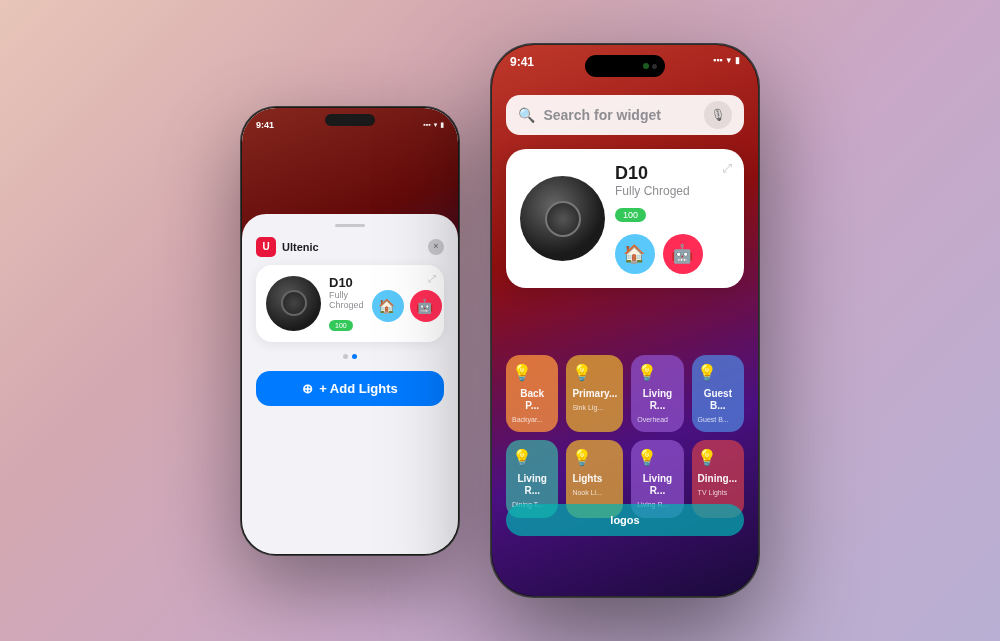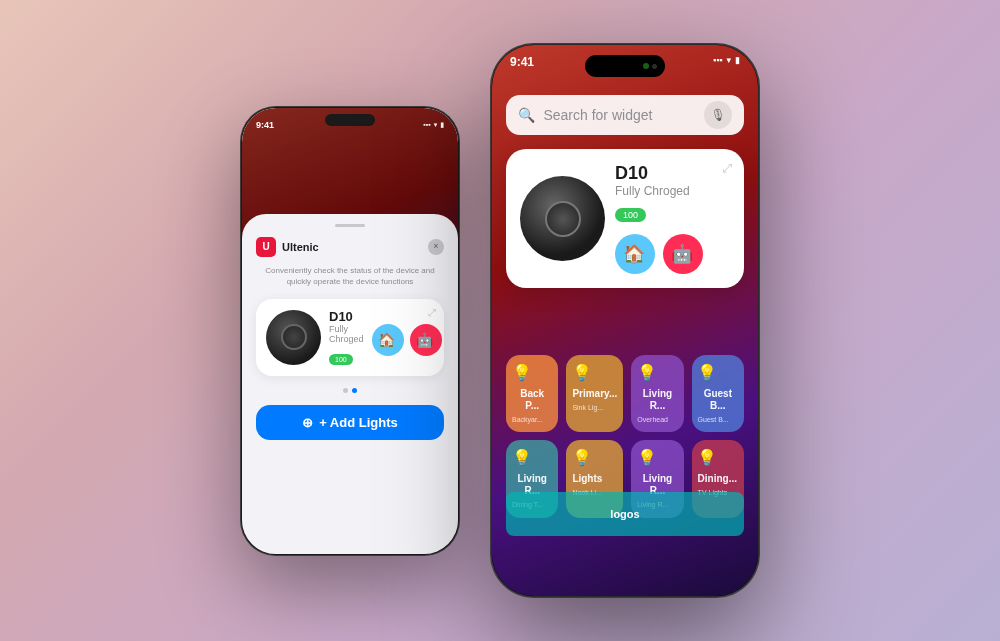--- a/index.html
+++ b/index.html
@@ -406,20 +406,21 @@
 
     .search-icon {
       font-size: 14px;
       color: #8e8e93;
     }
 
     .search-text {
       flex: 1;
       font-size: 14px;
       color: #8e8e93;
+      font-weight: bold;
     }
 
     .mic-icon {
       width: 28px;
       height: 28px;
       background: rgba(0,0,0,0.08);
       border-radius: 50%;
       display: flex;
       align-items: center;
       justify-content: center;
@@ -581,23 +582,23 @@
       font-weight: 600;
       color: #fff;
     }
 
     
     .bottom-strip {
       position: absolute;
       bottom: 60px;
       left: 14px;
       right: 14px;
-      height: 44px;
+      height: 32px;
       background: rgba(0,180,180,0.7);
-      border-radius: 8px;
+      border-radius: 16px;
       z-index: 10;
       display: flex;
       align-items: center;
       justify-content: center;
     }
 
     .bottom-strip-text {
       font-size: 11px;
       font-weight: 600;
       color: #fff;
@@ -630,21 +631,20 @@
           <div style="display:flex;align-items:center;gap:6px;">
             <div class="modal-app-icon">
               <span>U</span>
             </div>
             <span class="modal-title-text">Ultenic</span>
           </div>
           <div class="modal-close">
             <span>×</span>
           </div>
         </div>
-        <div class="widget-desc">Conveniently check the status of the device and quickly operate the device functions</div>
 
         <div class="widget-card-small">
           <div class="robot-img-small"></div>
           <div class="device-info">
             <div class="device-name">D10</div>
             <div class="device-status">Fully Chroged</div>
             <span class="status-badge-green">100</span>
           </div>
           <span class="expand-icon">⤢</span>
           <div class="action-buttons">

